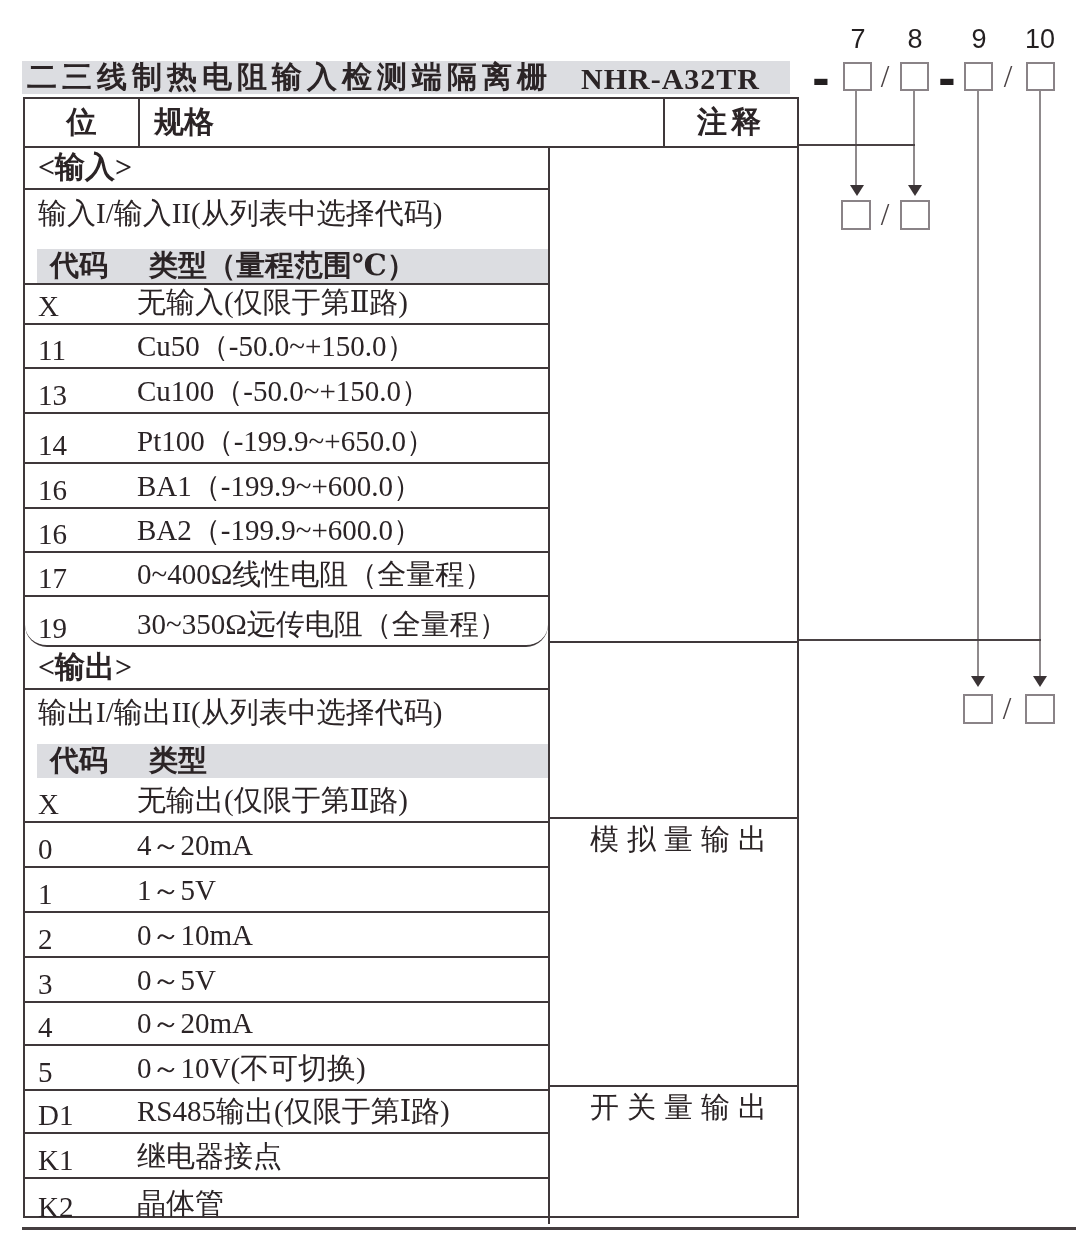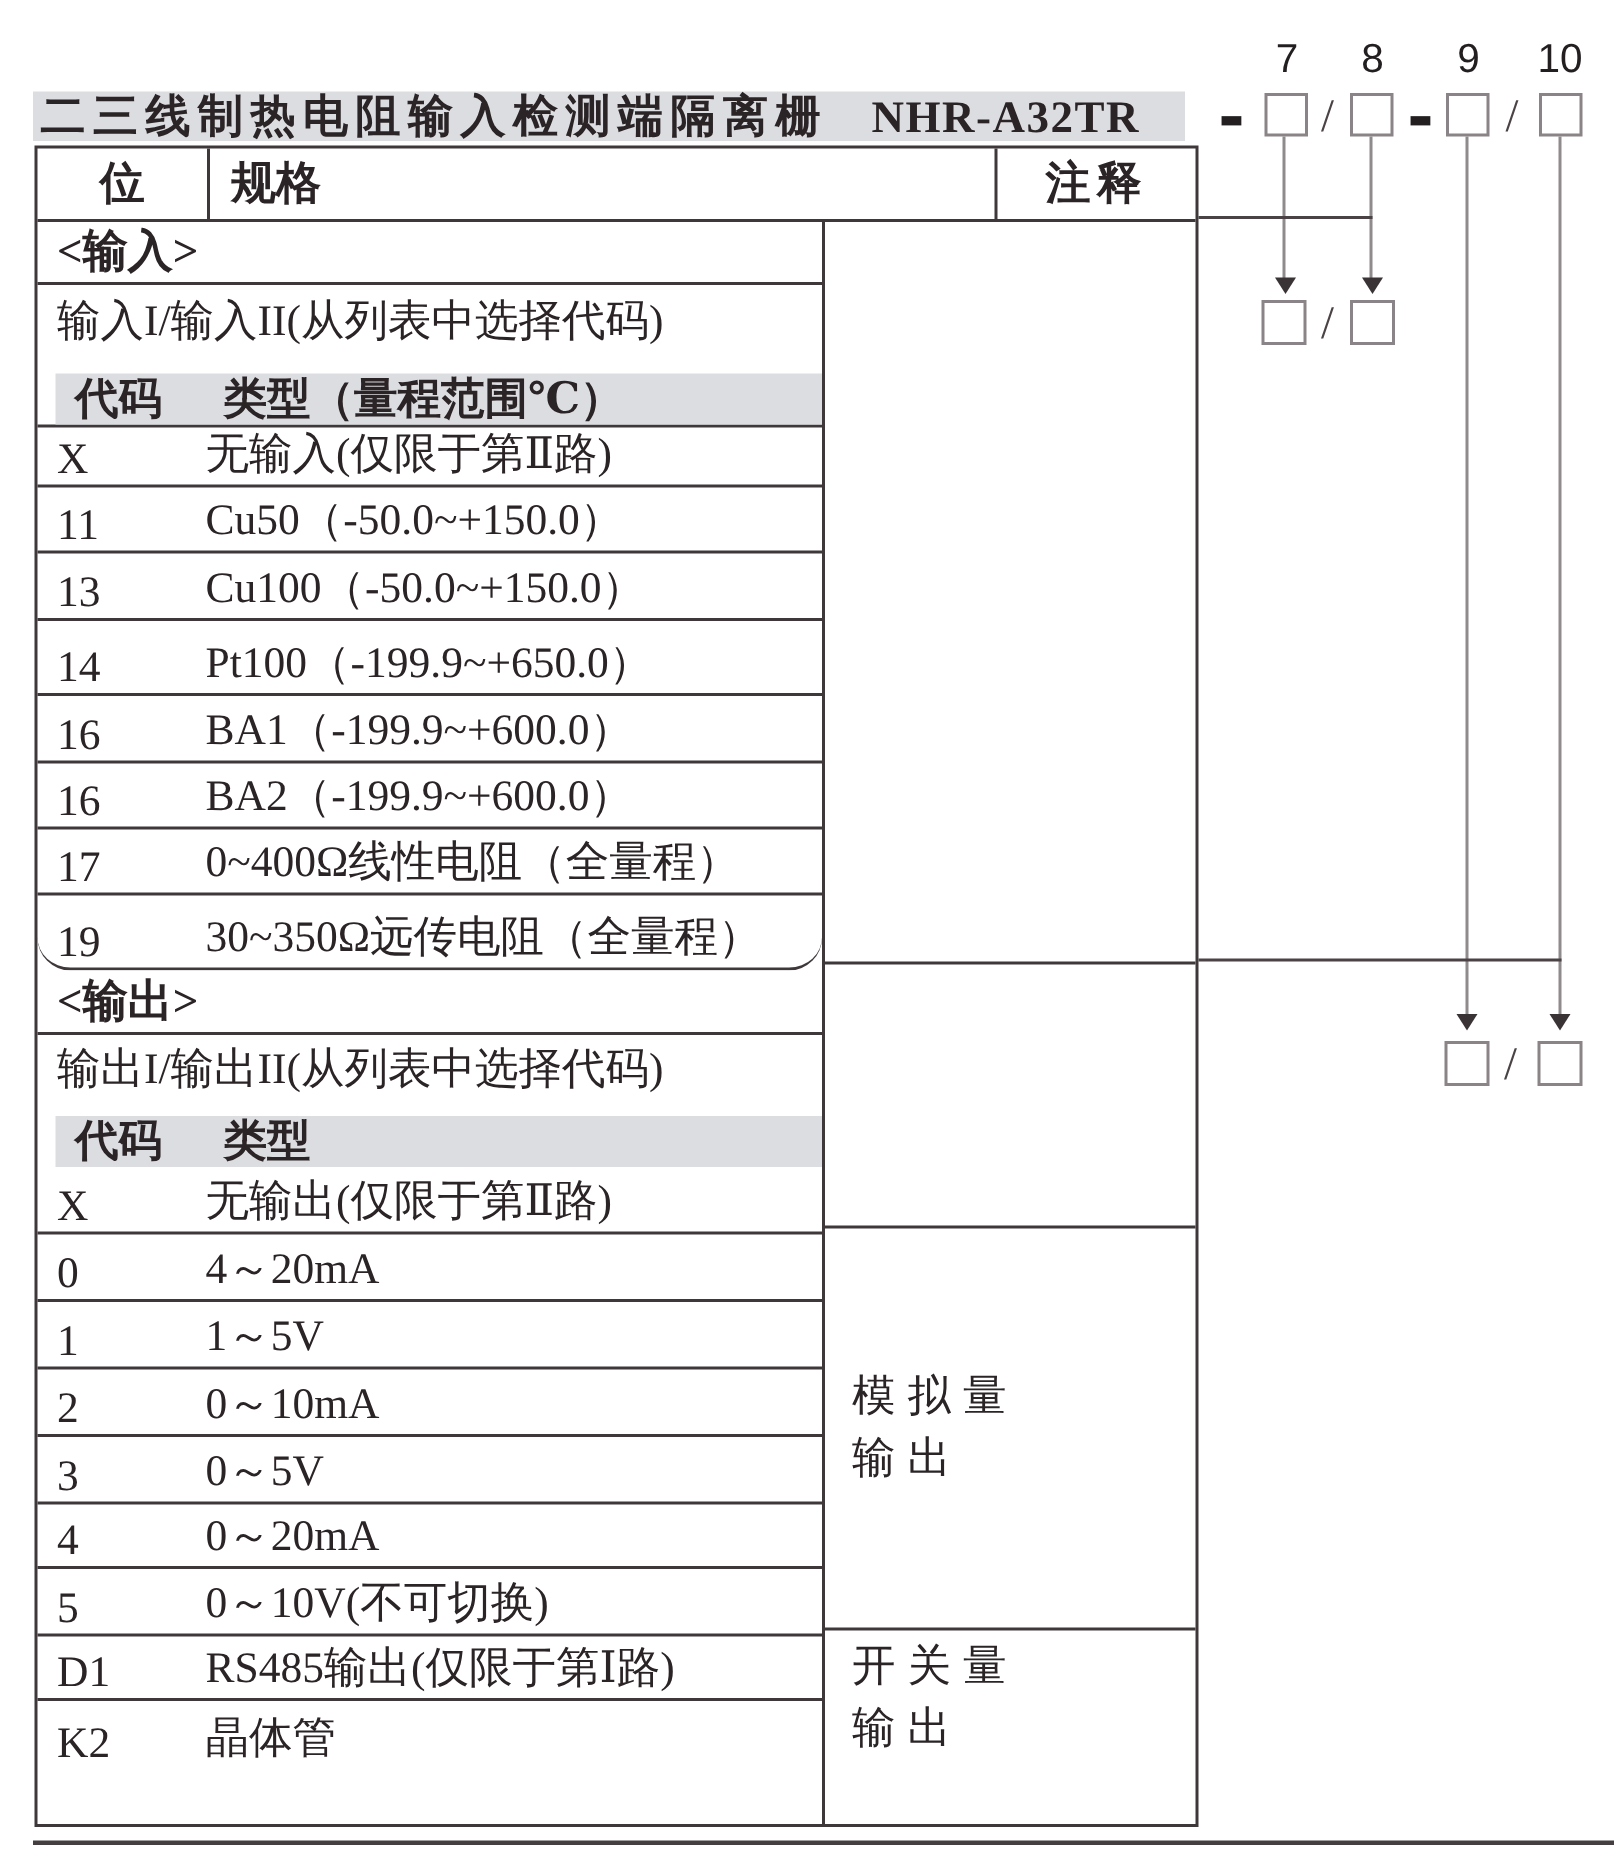--- a/index.html
+++ b/index.html
@@ -42,21 +42,21 @@
   .col-spec{width:525px;border-right:2px solid #3f383a;box-sizing:border-box;display:flex;flex-direction:column;font-size:29px;}
   .row{display:flex;align-items:flex-end;box-sizing:border-box;padding-left:13px;}
   .bb{border-bottom:2px solid #3f383a;}
   .row .code{width:99px;flex-shrink:0;}
   .row-title{font-weight:bold;font-size:30px;}
   .row-codehead{padding-left:12px;}
   .band{background:#dcdde1;height:34px;display:flex;align-items:center;width:100%;
         padding-left:13px;font-weight:bold;box-sizing:border-box;}
   .band .code{width:99px;flex-shrink:0;}
   .col-note{flex:1;display:flex;flex-direction:column;font-size:29px;}
-  .note-cell{box-sizing:border-box;display:flex;flex-direction:column;justify-content:center;padding-left:18px;}
+  .note-cell{box-sizing:border-box;display:flex;justify-content:center;padding-left:18px;}
   .note-lines{line-height:41px;letter-spacing:8px;}
   .note-485{letter-spacing:4px;padding-left:6px;}
 
   .bottom-rule{position:absolute;left:22px;top:1227px;width:1054px;height:3px;background:#453e40;}
 </style>
 </head>
 <body>
 
 <div class="page">
 
@@ -191,20 +191,24 @@
           <span>0～20mA</span>
         </div>
         <div class="row bb" style="height:45px;">
           <span class="code">5</span>
           <span>0～10V(不可切换)</span>
         </div>
         <div class="row bb" style="height:43px;">
           <span class="code">D1</span>
           <span>RS485输出(仅限于第Ⅰ路)</span>
         </div>
+        <div class="row bb" style="height:45px;">
+          <span class="code">K1</span>
+          <span>继电器接点</span>
+        </div>
         <div class="row" style="height:45px;">
           <span class="code">K2</span>
           <span>晶体管</span>
         </div>
       </div>
 
       <div class="col-note">
         <div class="note-cell bb" style="height:495px;"></div>
         <div class="note-cell bb" style="height:176px;"></div>
         <div class="note-cell bb" style="height:268px;">

